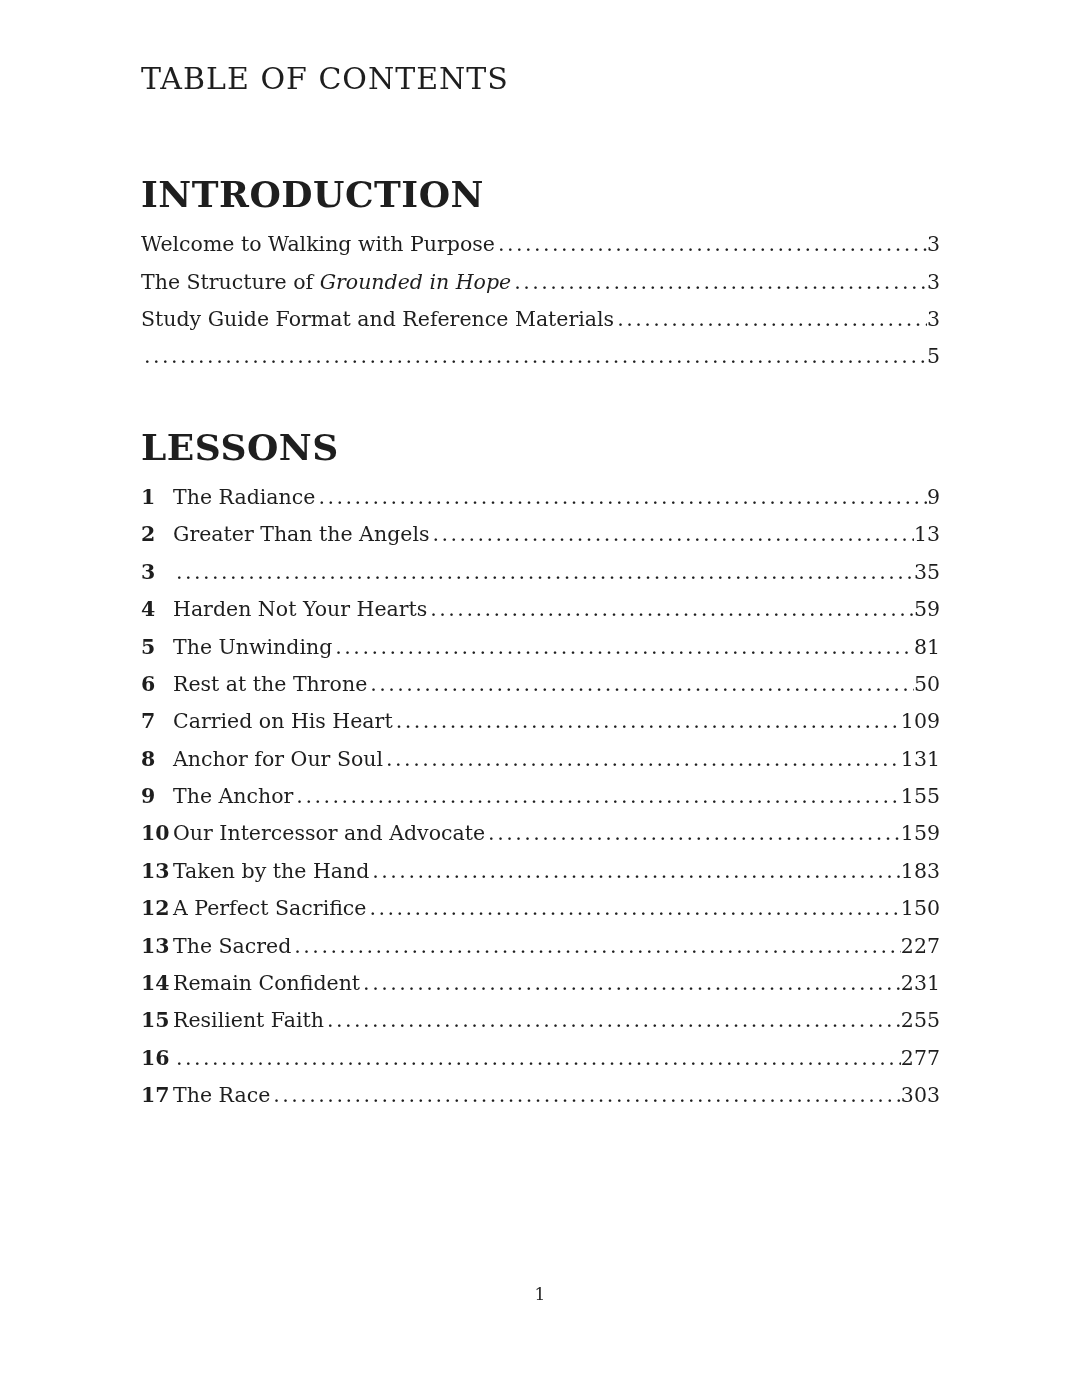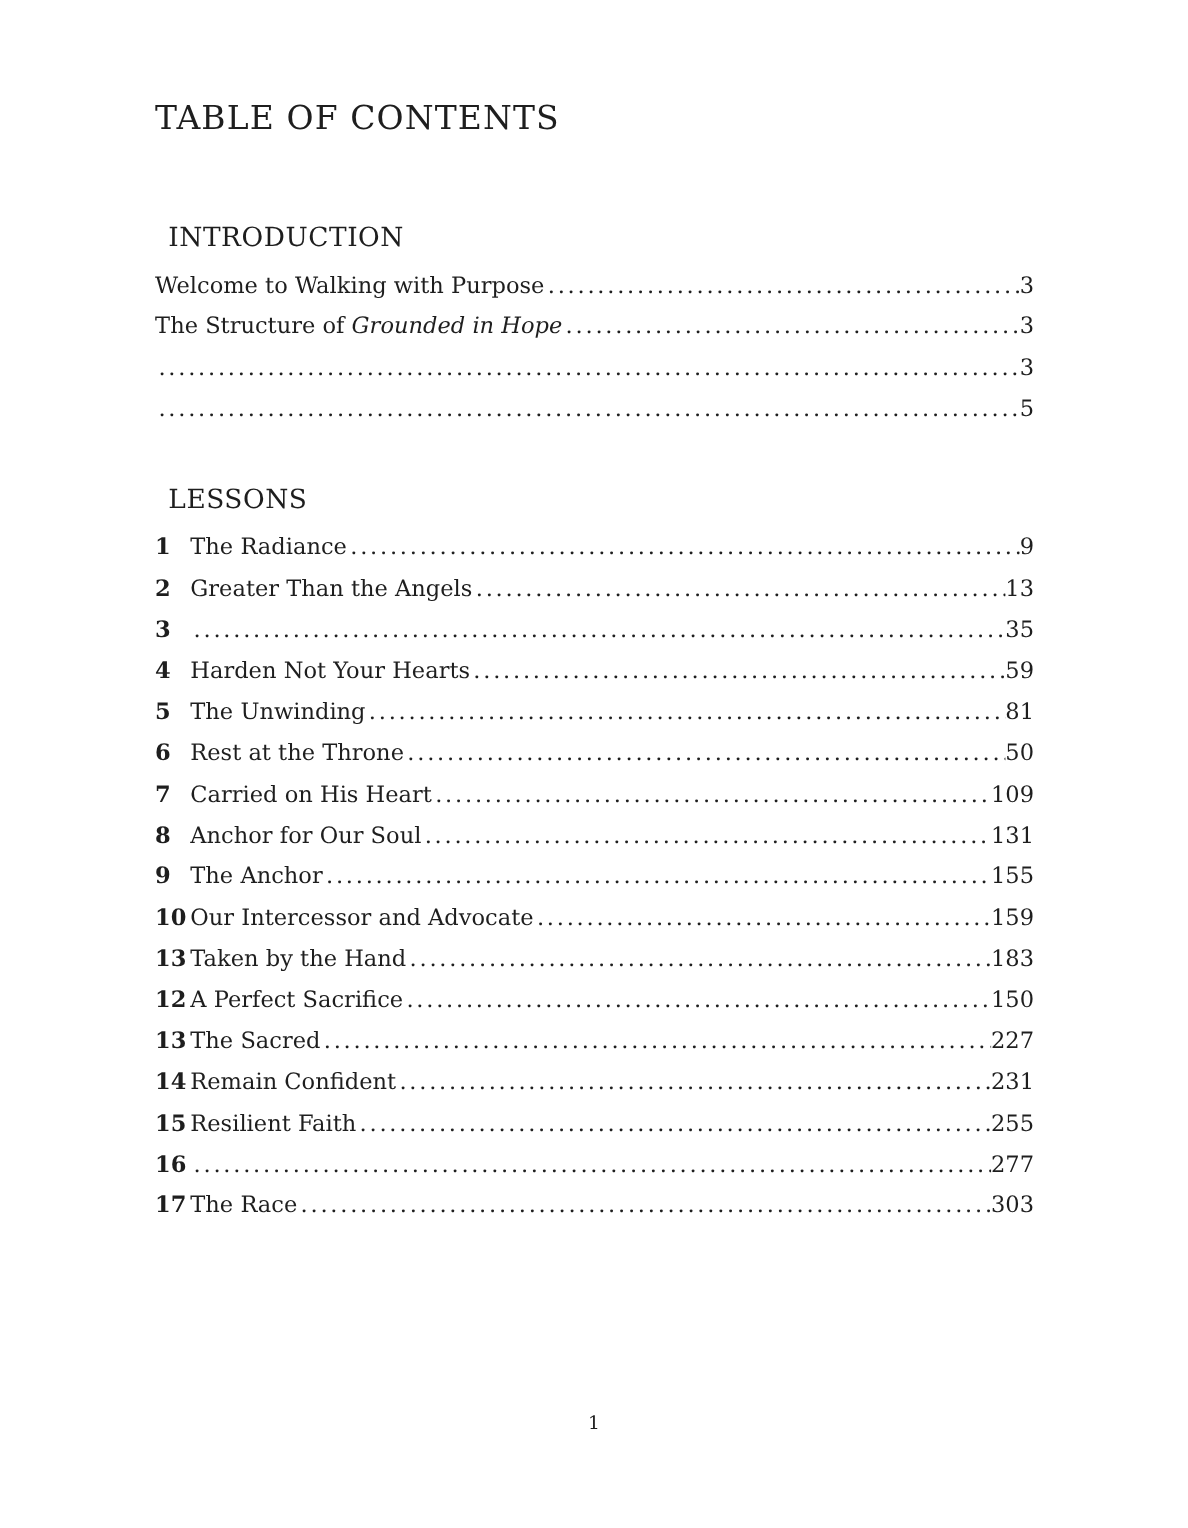--- a/index.html
+++ b/index.html
@@ -5,34 +5,34 @@
   html, body { margin: 0; padding: 0; }
   body {
     width: 1080px; height: 1389px;
     background: #ffffff;
     color: #1e1e1e;
     font-family: "DejaVu Serif", "Liberation Serif", serif;
     position: relative;
     overflow: hidden;
   }
   .page {
-    padding: 90px 140px 0 141px; 
+    padding: 61px 140px 0 141px; 
   }
   .doc-title {
     font-size: 30px;
     font-weight: 400;
     letter-spacing: 1px;
     margin: 0;
     line-height: 1.2;
   }
   .sec-heading {
-    font-size: 24px;
-    font-weight: 400;
+    font-size: 36px;
+    font-weight: 700;
     letter-spacing: 0.5px;
-    margin: 0 0 10px 12px;
+    margin: 0 0 10px 0;
     line-height: 1.2;
   }
   .section-introduction .sec-heading { margin-top: 76px; }
   .section-lessons .sec-heading { margin-top: 50px; }
 
   .toc-row {
     display: flex;
     align-items: baseline;
     font-size: 20.5px;
     line-height: 37.4px;
@@ -92,20 +92,21 @@
     <span class="pagenum">3</span>
   </div>
         <div class="toc-row">
 
     <span class="title"><span>The Structure of </span><i>Grounded in Hope</i></span>
     <span class="leader"></span>
     <span class="pagenum">3</span>
   </div>
         <div class="toc-row">
 
+    <span class="title"><span>Study Guide Format and Reference Materials</span></span>
     <span class="leader"></span>
     <span class="pagenum">3</span>
   </div>
         <div class="toc-row">
 
     <span class="leader"></span>
     <span class="pagenum">5</span>
   </div>
       </div>
   </section>

